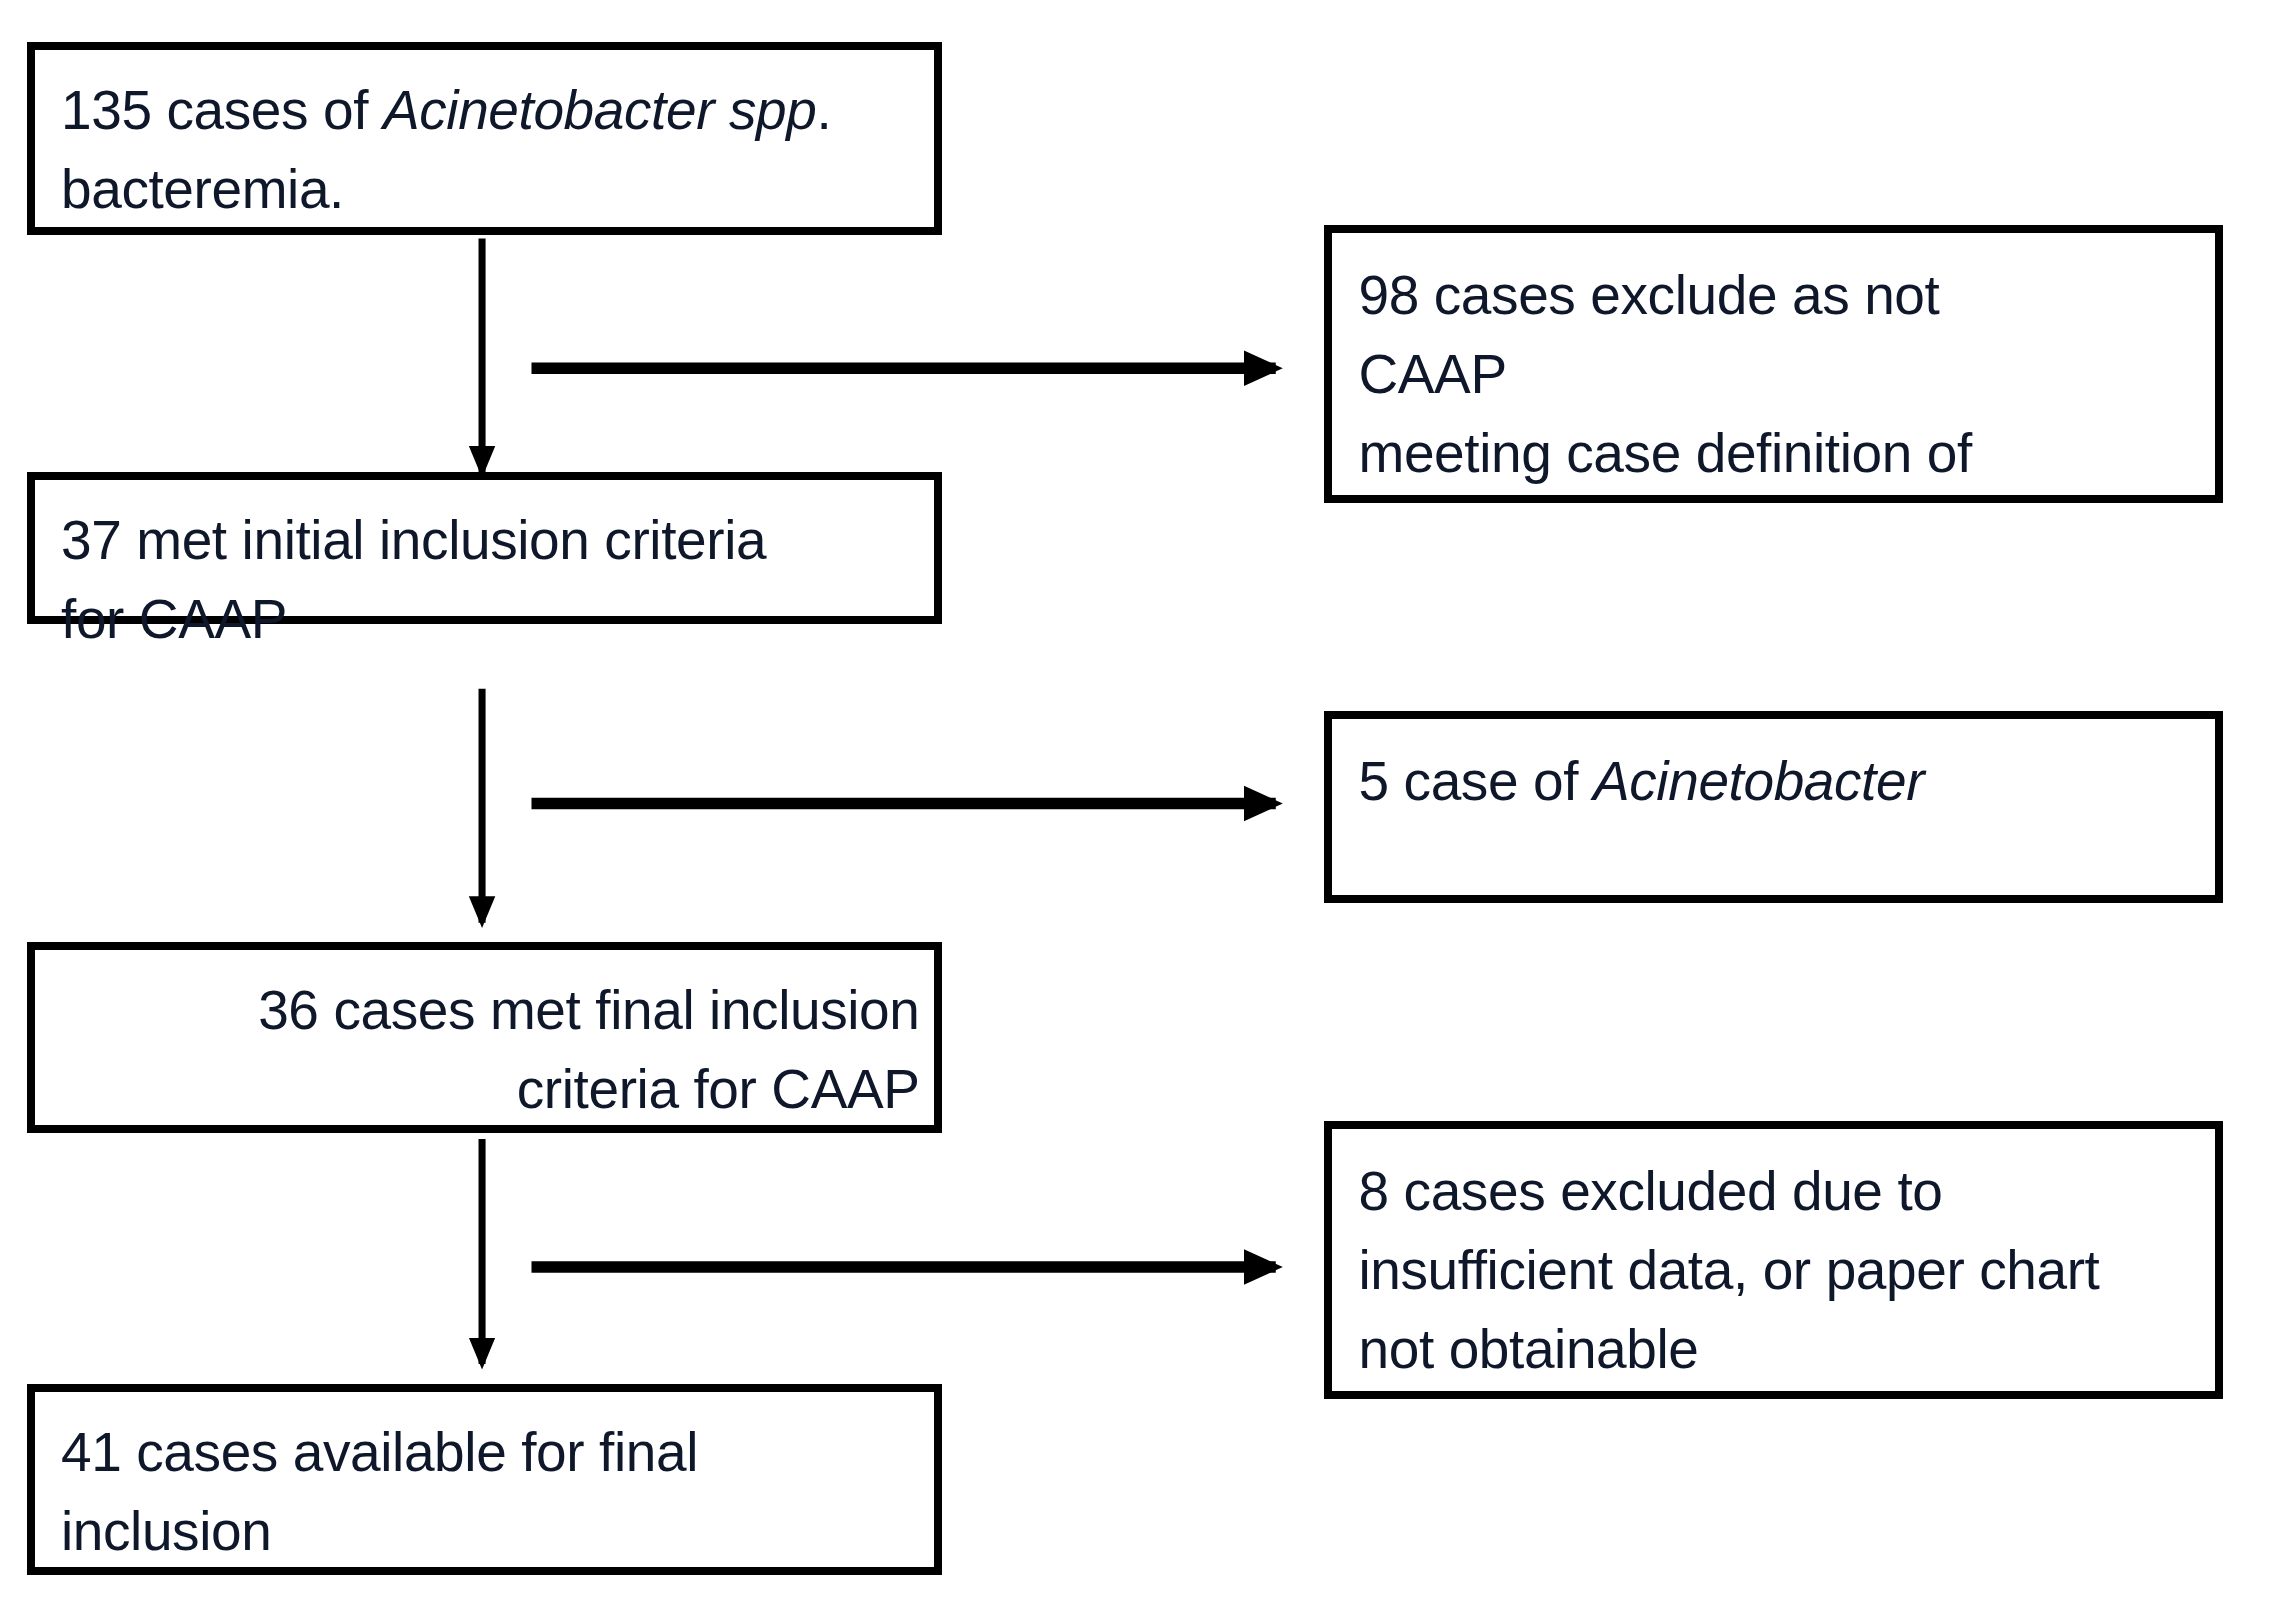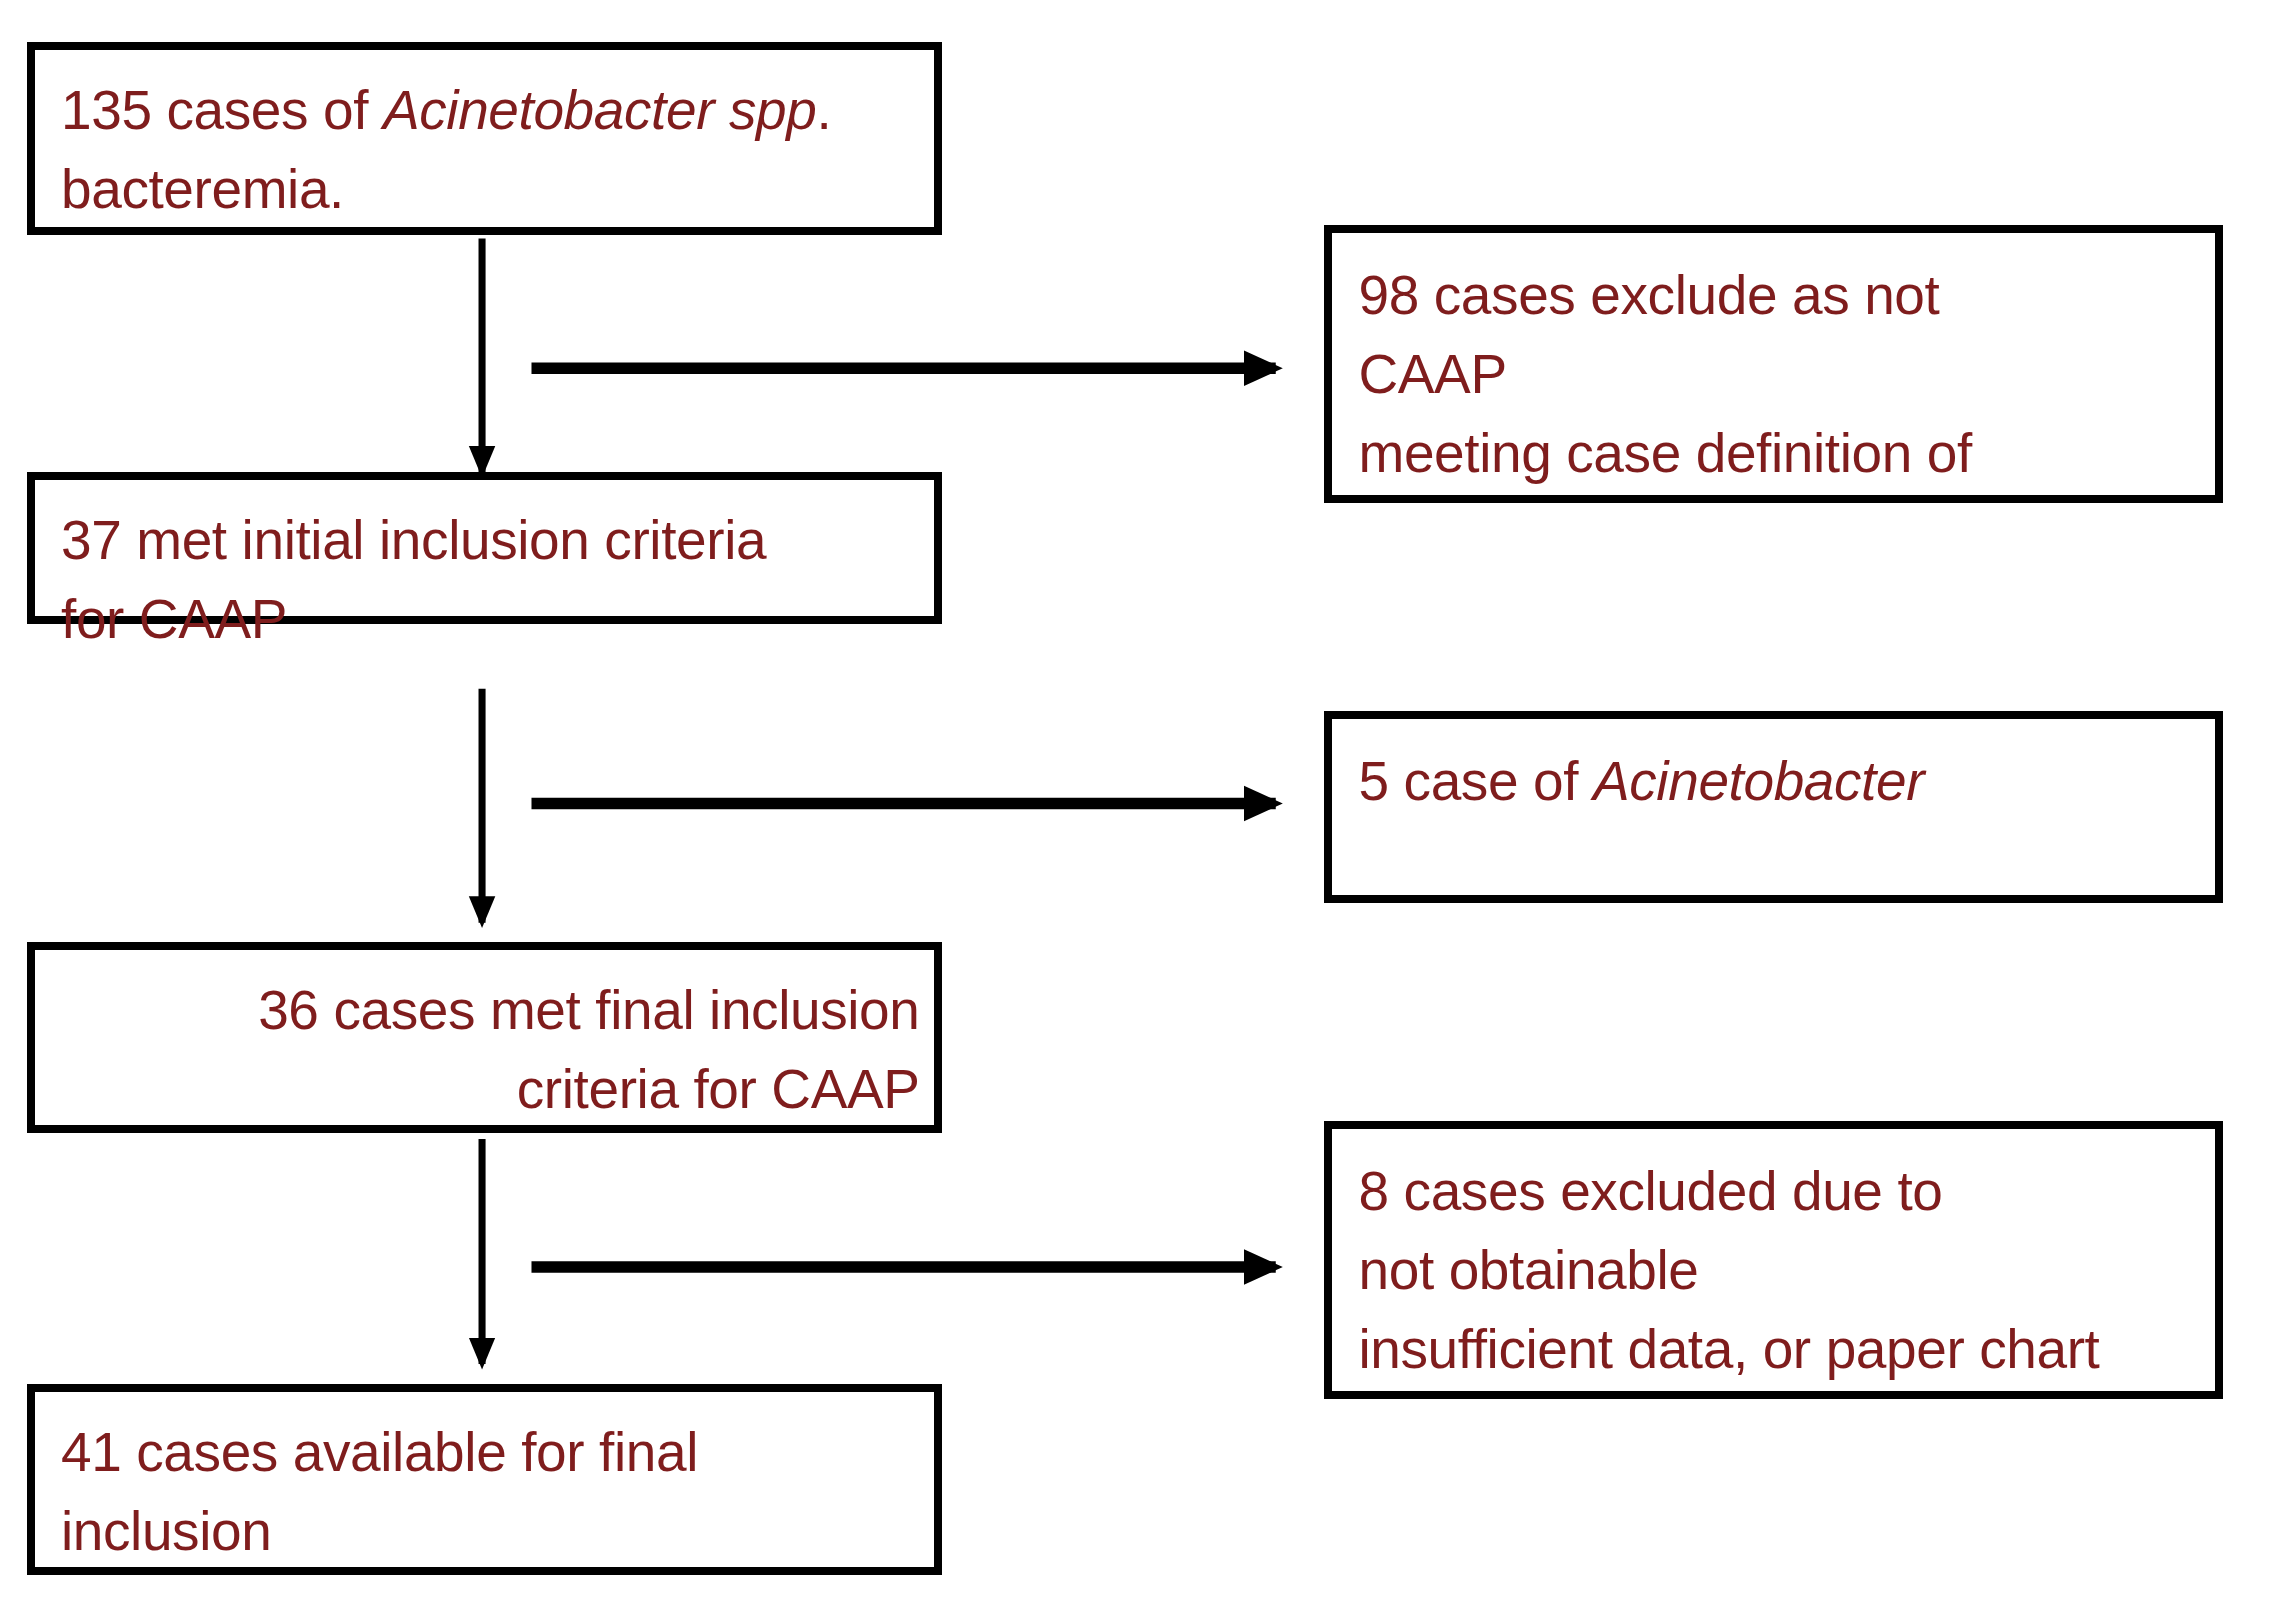--- a/index.html
+++ b/index.html
@@ -18,21 +18,21 @@
     width: 2284px; height: 1622px;
   }
   .box {
     position: absolute;
     box-sizing: border-box;
     background: #ffffff;
     border: 8.8px solid #000000;
     font-size: 55px;
     line-height: 79px;
     letter-spacing: -0.4px;
-    color: #7f1d1d;
+    color: #0f172a;
   }
   .box .line { white-space: nowrap; }
   .box .it { font-style: italic; }
 
   
   .lbox { left: 26.5px; width: 915px; padding: 21px 14px 0 26.5px; }
   .b-total    { top: 42px;   height: 193px; }
   .b-initial  { top: 472px;  height: 152px; }
   .b-final    { top: 942px; height: 191px; text-align: right; }
   .b-avail    { top: 1384px; height: 191px; }
@@ -87,22 +87,22 @@
     </div>
   <div class="box rbox b-ex-haemo">
       <div class="line"><span>5 case of </span><span class="it">Acinetobacter</span></div>
     </div>
   <div class="box lbox b-final">
       <div class="line"><span>36 cases met final inclusion</span></div>
       <div class="line"><span>criteria for CAAP</span></div>
     </div>
   <div class="box rbox b-ex-data">
       <div class="line"><span>8 cases excluded due to</span></div>
+      <div class="line"><span>insufficient data, or paper chart</span></div>
       <div class="line"><span>not obtainable</span></div>
-      <div class="line"><span>insufficient data, or paper chart</span></div>
     </div>
   <div class="box lbox b-avail">
       <div class="line"><span>41 cases available for final</span></div>
       <div class="line"><span>inclusion</span></div>
     </div>
 
 </div>
 
 
 </body></html>

